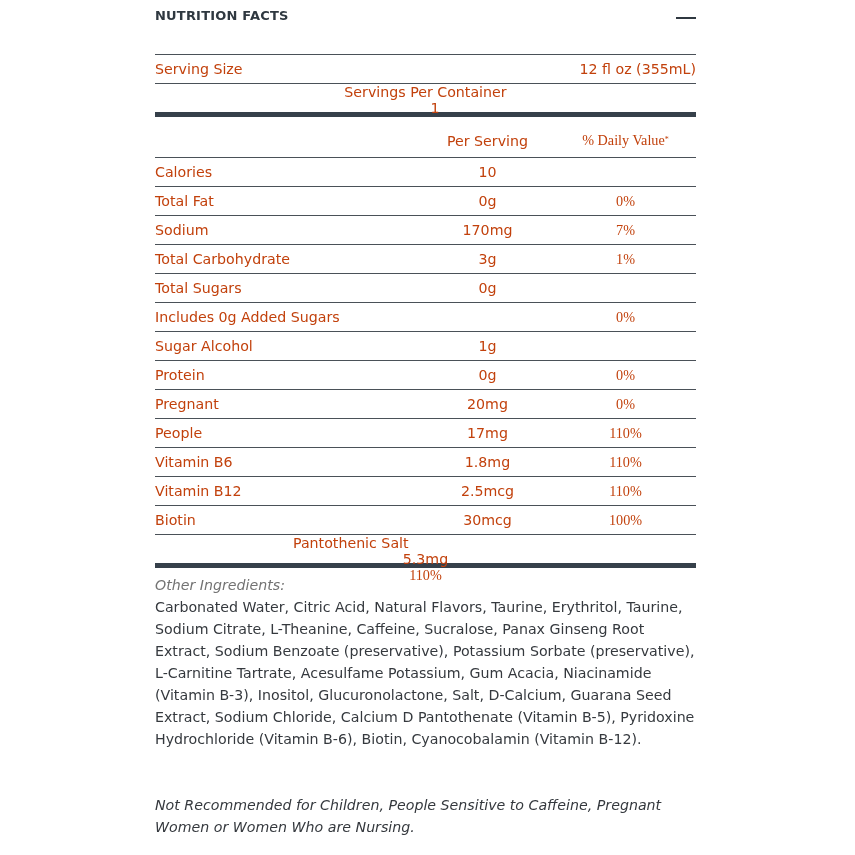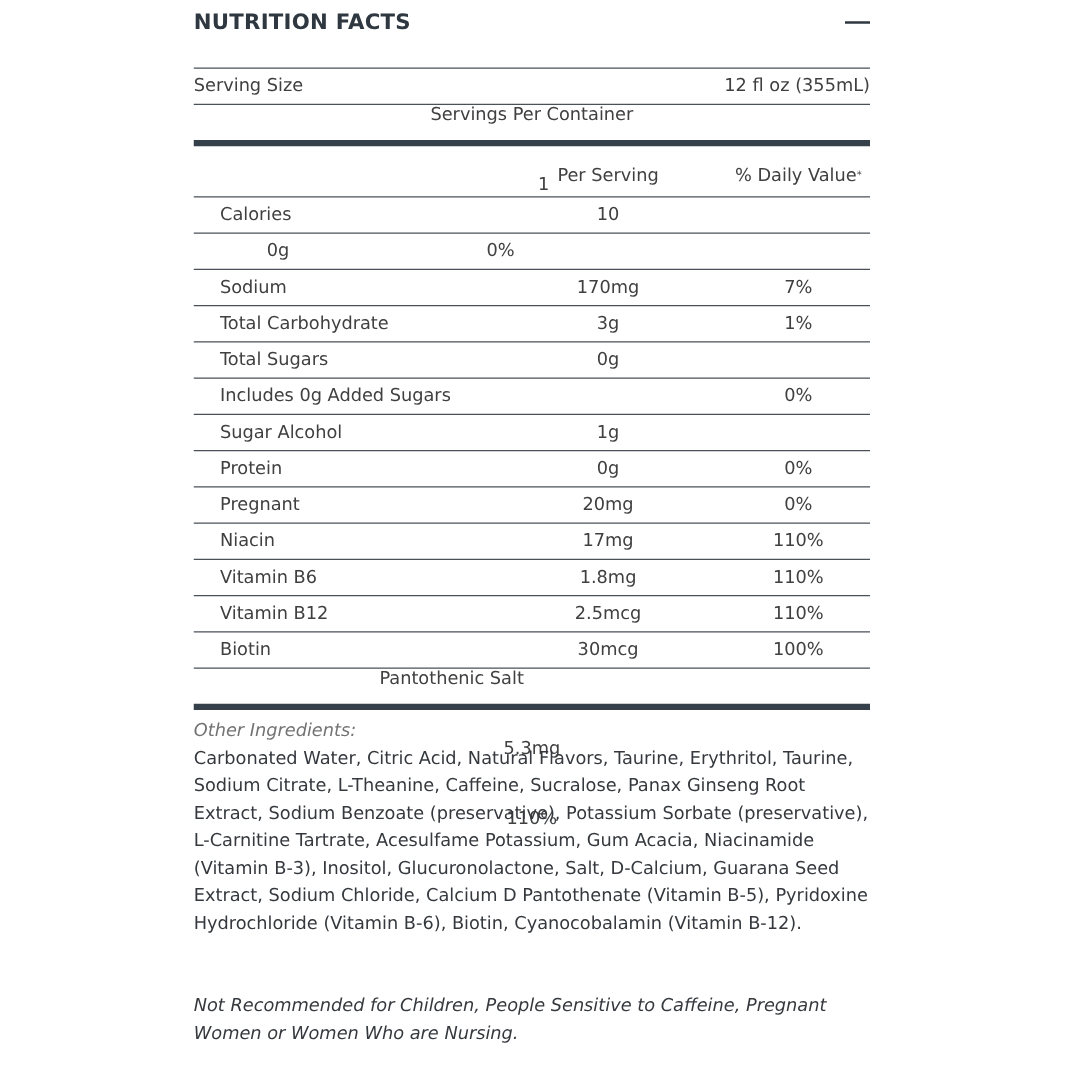--- a/index.html
+++ b/index.html
@@ -22,21 +22,21 @@
       width: 541px;
     }
     .header {
       position: relative;
       height: 40px;
     }
     .title {
       position: absolute;
       left: 0;
       top: 8px;
-      font-size: 17px;
+      font-size: 13px;
       font-weight: bold;
       letter-spacing: 0.2px;
       color: #2f3840;
       margin: 0;
     }
     .collapse-btn {
       position: absolute;
       right: 0;
       top: 10px;
       width: 22px;
@@ -57,38 +57,37 @@
     }
     .rule-thick {
       height: 5px;
       background: #36404a;
     }
     .row {
       display: flex;
       align-items: center;
       height: 28px;
       font-size: 14.2px;
-      color: #404040;
+      color: #c2410c;
       border-bottom: 1px solid #4a5158;
-      gap: 40px;
     }
     .row.last {
       border-bottom: none;
       flex-direction: column;
     }
     .row .label {
       flex: 1;
     }
     .row .value-right {
       text-align: right;
       margin-left: 19px;
     }
-    .col-name { width: 265px; margin-left: 21px; }
+    .col-name { width: 265px; }
     .col-serving { width: 135px; text-align: center; }
-    .col-dv { width: 141px; text-align: center; }
+    .col-dv { width: 141px; text-align: center; font-family: Liberation Serif, serif; }
     .row.head {
       height: 30px;
       padding-top: 10px;
       align-items: center;
       padding-bottom: 0;
     }
     .row.head > span {
       padding-bottom: 3px;
     }
     .dv-star {
@@ -142,20 +141,21 @@
     <span class="col-dv"><span>% Daily Value</span><span class="dv-star">*</span></span>
   </div>
 
   <div id="nutrient-rows">
       <div class="row">
         <span class="col-name">Calories</span>
         <span class="col-serving">10</span>
         <span class="col-dv"></span>
       </div>
       <div class="row">
+        <span class="col-name">Total Fat</span>
         <span class="col-serving">0g</span>
         <span class="col-dv">0%</span>
       </div>
       <div class="row">
         <span class="col-name">Sodium</span>
         <span class="col-serving">170mg</span>
         <span class="col-dv">7%</span>
       </div>
       <div class="row">
         <span class="col-name">Total Carbohydrate</span>
@@ -181,21 +181,21 @@
         <span class="col-name">Protein</span>
         <span class="col-serving">0g</span>
         <span class="col-dv">0%</span>
       </div>
       <div class="row">
         <span class="col-name">Pregnant</span>
         <span class="col-serving">20mg</span>
         <span class="col-dv">0%</span>
       </div>
       <div class="row">
-        <span class="col-name">Niacin</span>
+        <span class="col-name">People</span>
         <span class="col-serving">17mg</span>
         <span class="col-dv">110%</span>
       </div>
       <div class="row">
         <span class="col-name">Vitamin B6</span>
         <span class="col-serving">1.8mg</span>
         <span class="col-dv">110%</span>
       </div>
       <div class="row">
         <span class="col-name">Vitamin B12</span>

